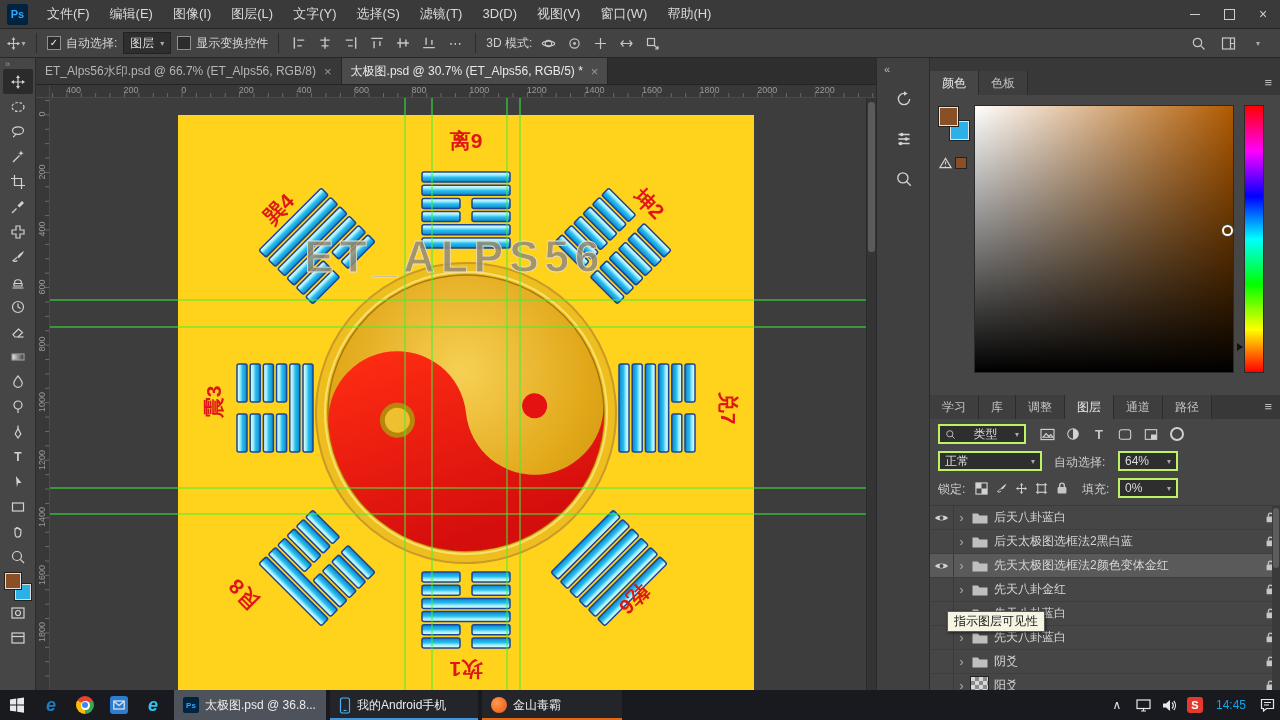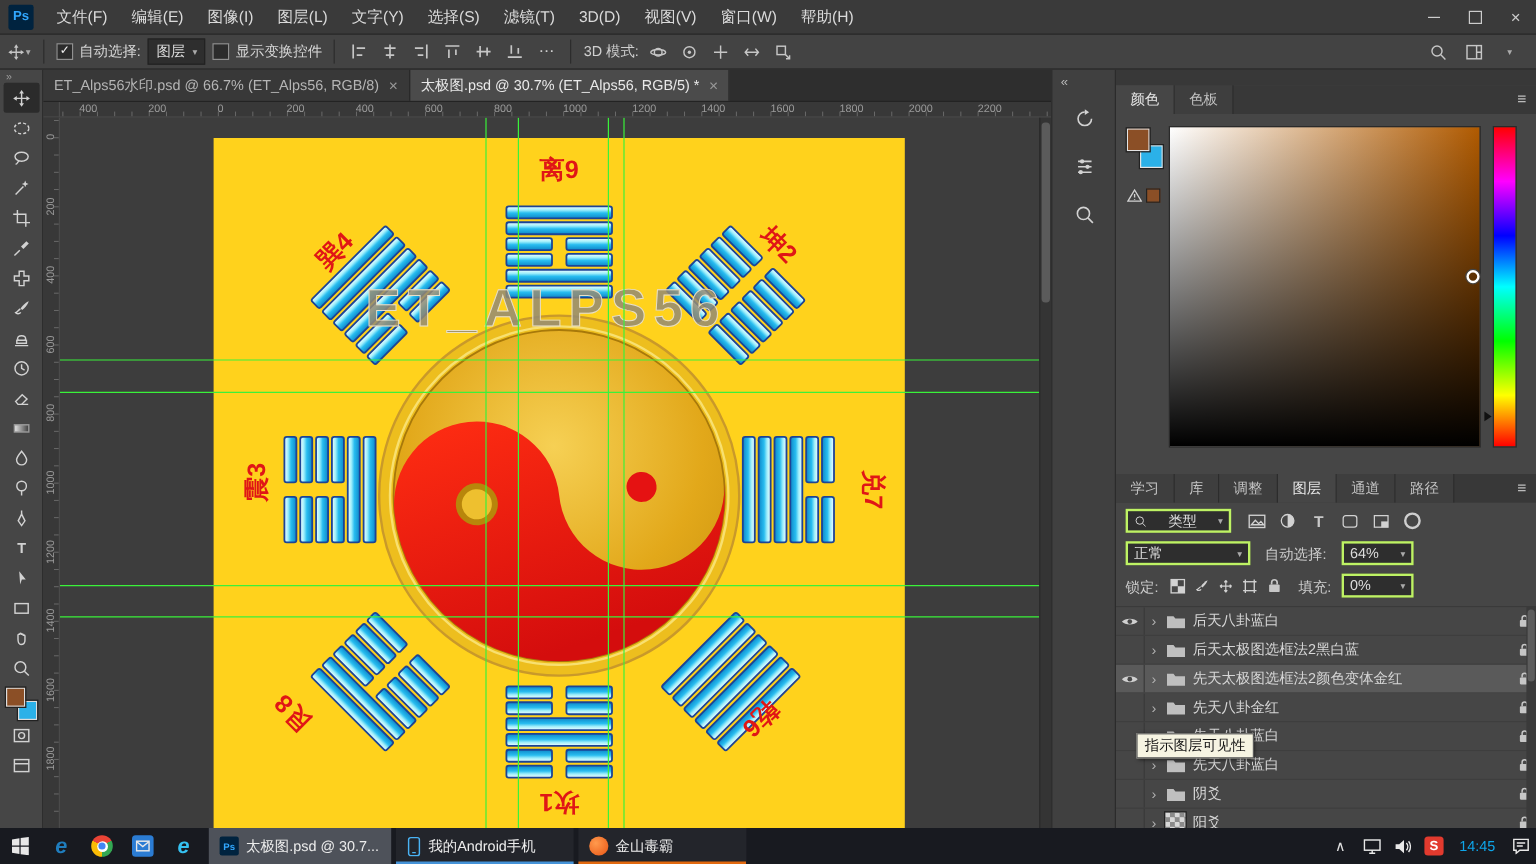--- a/index.html
+++ b/index.html
@@ -883,21 +883,21 @@
             <rect x="0.8" y="1" width="10.4" height="8"></rect>
             <path d="M1 1.5 6 5.5 11 1.5"></path>
           </svg>
         </div>
       </div>
     <div class="tb-icon">
         <span class="edge-e2">e</span>
       </div>
     <div class="tb-btn active" style="width:152px">
       <div class="ps-mini">Ps</div>
-      <span>太极图.psd @ 30.7...</span>
+      <span>太极图.psd @ 36.8...</span>
     </div>
     <div class="tb-btn u-blue" style="width:148px">
       <svg class="wt" width="12" height="17" viewBox="0 0 12 17" style="flex:none">
           <rect x="1.5" y="1" width="9" height="15" rx="1.8" stroke="#4ab3f4"></rect>
           <path d="M4.5 13.5h3" stroke="#4ab3f4"></path>
         </svg>
       <span>我的Android手机</span>
     </div>
     <div class="tb-btn u-orange" style="width:140px">
       <div class="ks-icon"></div>

